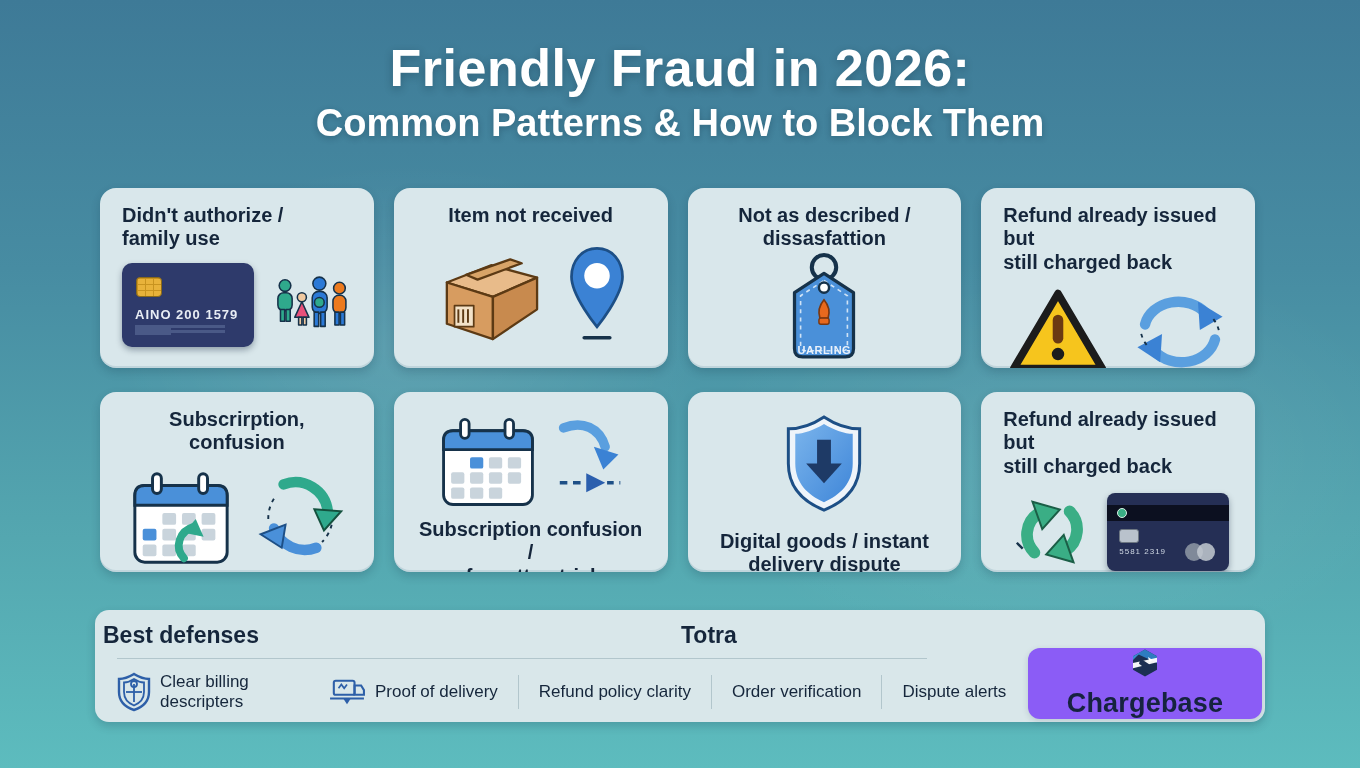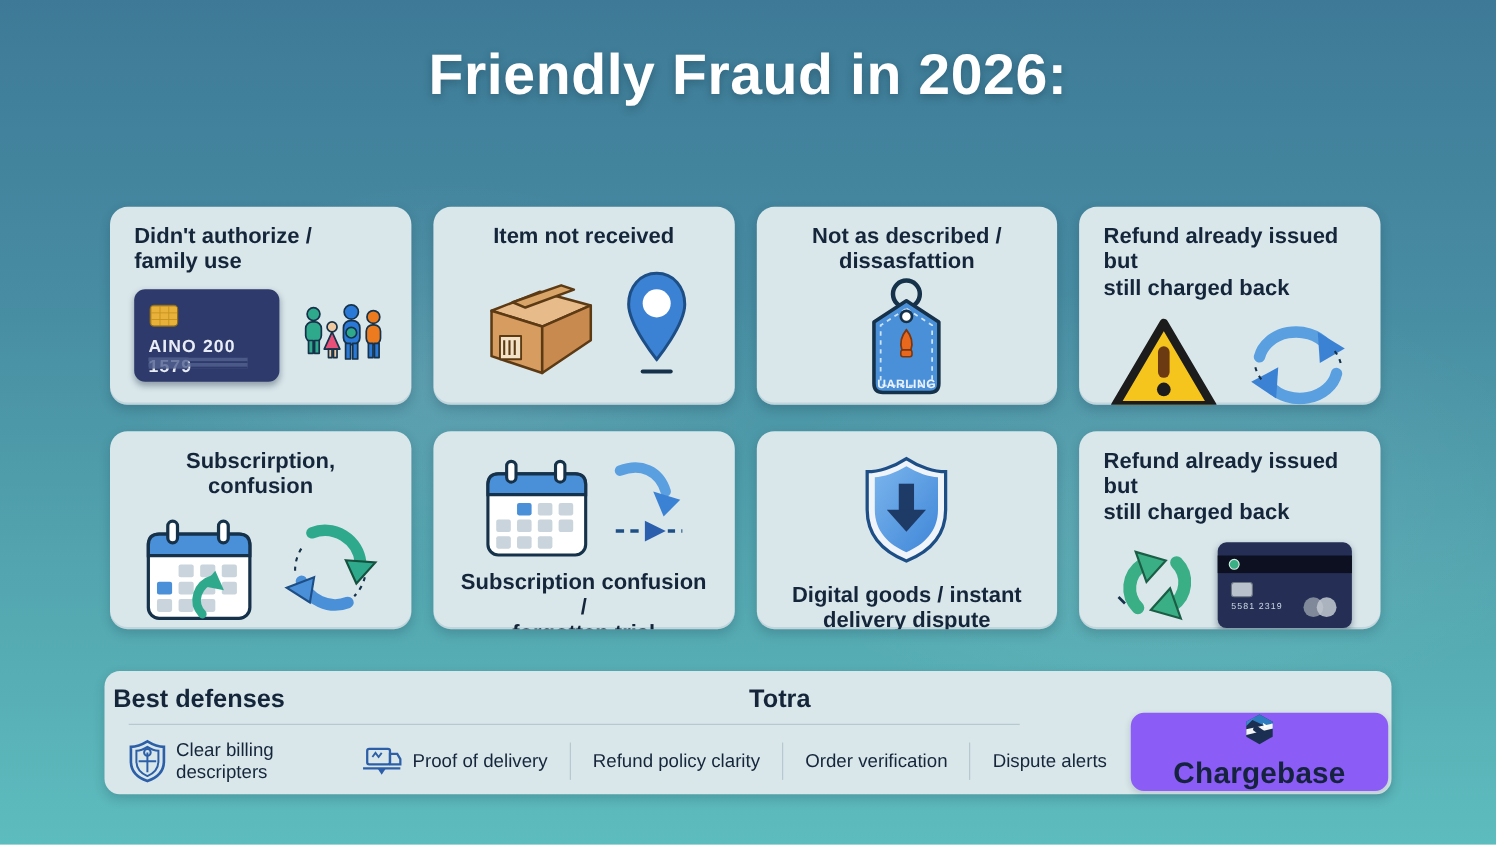--- a/index.html
+++ b/index.html
@@ -37,21 +37,21 @@
   .title-bottom { display:flex; flex-direction:column; justify-content:flex-start; }
   .title-bottom .icon-row { margin-top:4px; margin-bottom:8px; }
 
   
   .ccard { position:relative; width:132px; height:84px; background:#2e3a6b; border-radius:10px;
            box-shadow:0 3px 6px rgba(10,25,50,0.35); flex:0 0 auto; }
   .ccard .chip { position:absolute; left:14px; top:14px; width:26px; height:20px; background:#e8b23a;
                  border-radius:4px; border:1px solid #8a6a1a;
                  background-image:linear-gradient(#c8931f 1px, transparent 1px),linear-gradient(90deg,#c8931f 1px, transparent 1px);
                  background-size:8px 6px; }
-  .ccard .num { position:absolute; left:13px; top:44px; color:#e8edf5; font-size:16px; letter-spacing:1px; font-weight:700; }
+  .ccard .num { position:absolute; left:13px; top:44px; color:#e8edf5; font-size:13px; letter-spacing:1px; font-weight:700; }
   .ccard .sub { position:absolute; left:13px; top:62px; width:90px; height:10px;
                 background:linear-gradient(90deg,#52618f 40%,transparent 40%),linear-gradient(#52618f 3px,transparent 3px);
                 background-size:100% 5px; opacity:0.8; }
   .ccard2 { position:relative; width:122px; height:78px; background:#252f55; border-radius:8px;
             box-shadow:0 3px 6px rgba(10,25,50,0.35); flex:0 0 auto; }
   .ccard2 .stripe { position:absolute; left:0; top:12px; width:100%; height:16px; background:#0c1020; }
   .ccard2 .dot { position:absolute; left:10px; top:15px; width:10px; height:10px; border-radius:50%;
                  background:#3aae85; border:1px solid #d8efe5; }
   .ccard2 .chip2 { position:absolute; left:12px; top:36px; width:20px; height:14px; background:#b9c2cc; border-radius:3px;
                    border:1px solid #6d7782; }
@@ -87,20 +87,21 @@
 
   svg { display:block; }
 </style>
 </head>
 <body>
 
 <div class="page">
 
   <div class="header">
     <div class="title">Friendly Fraud in 2026:</div>
+    <div class="subtitle">Common Patterns &amp; How to Block Them</div>
   </div>
 
   <div class="cards">
 
     <div class="card">
       <div class="card-title">
         <div>Didn't authorize /</div>
         <div>family use</div>
       </div>
       <div class="icon-row row-left">

